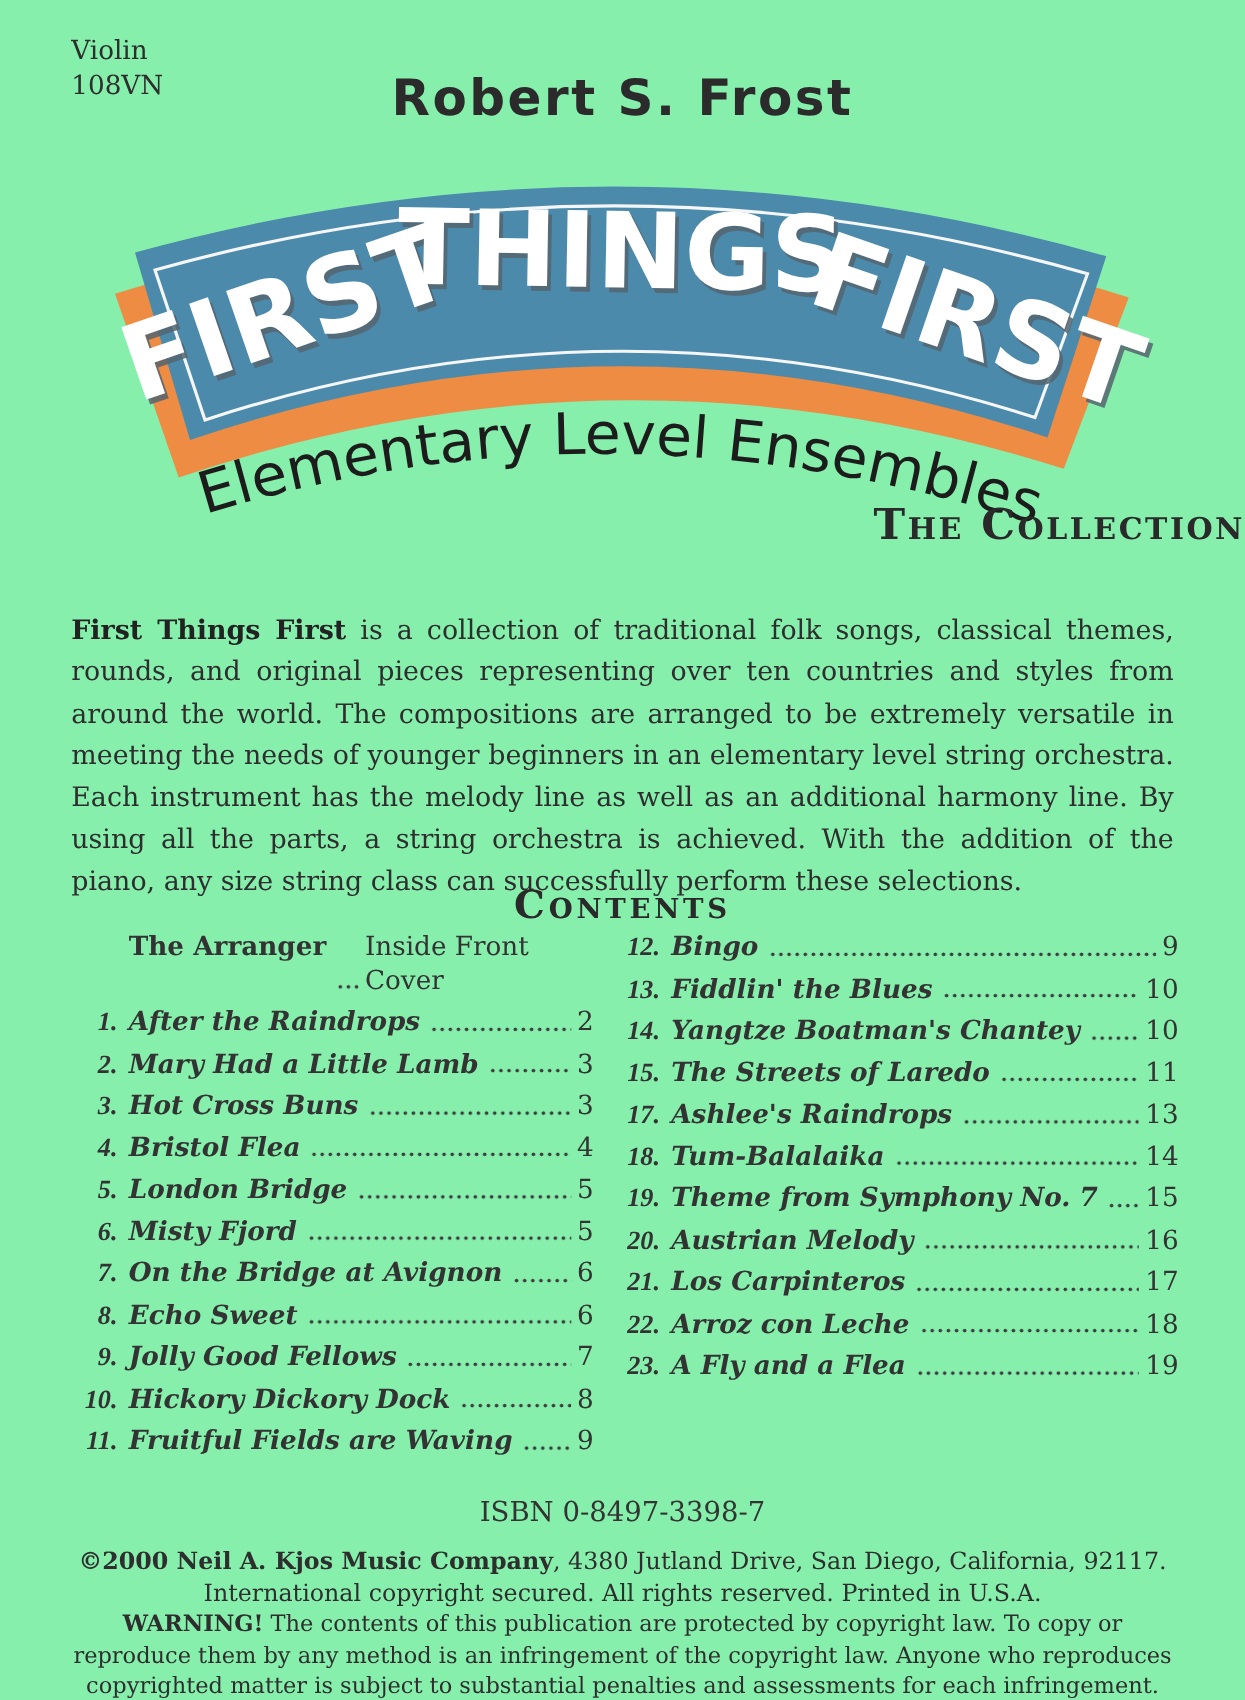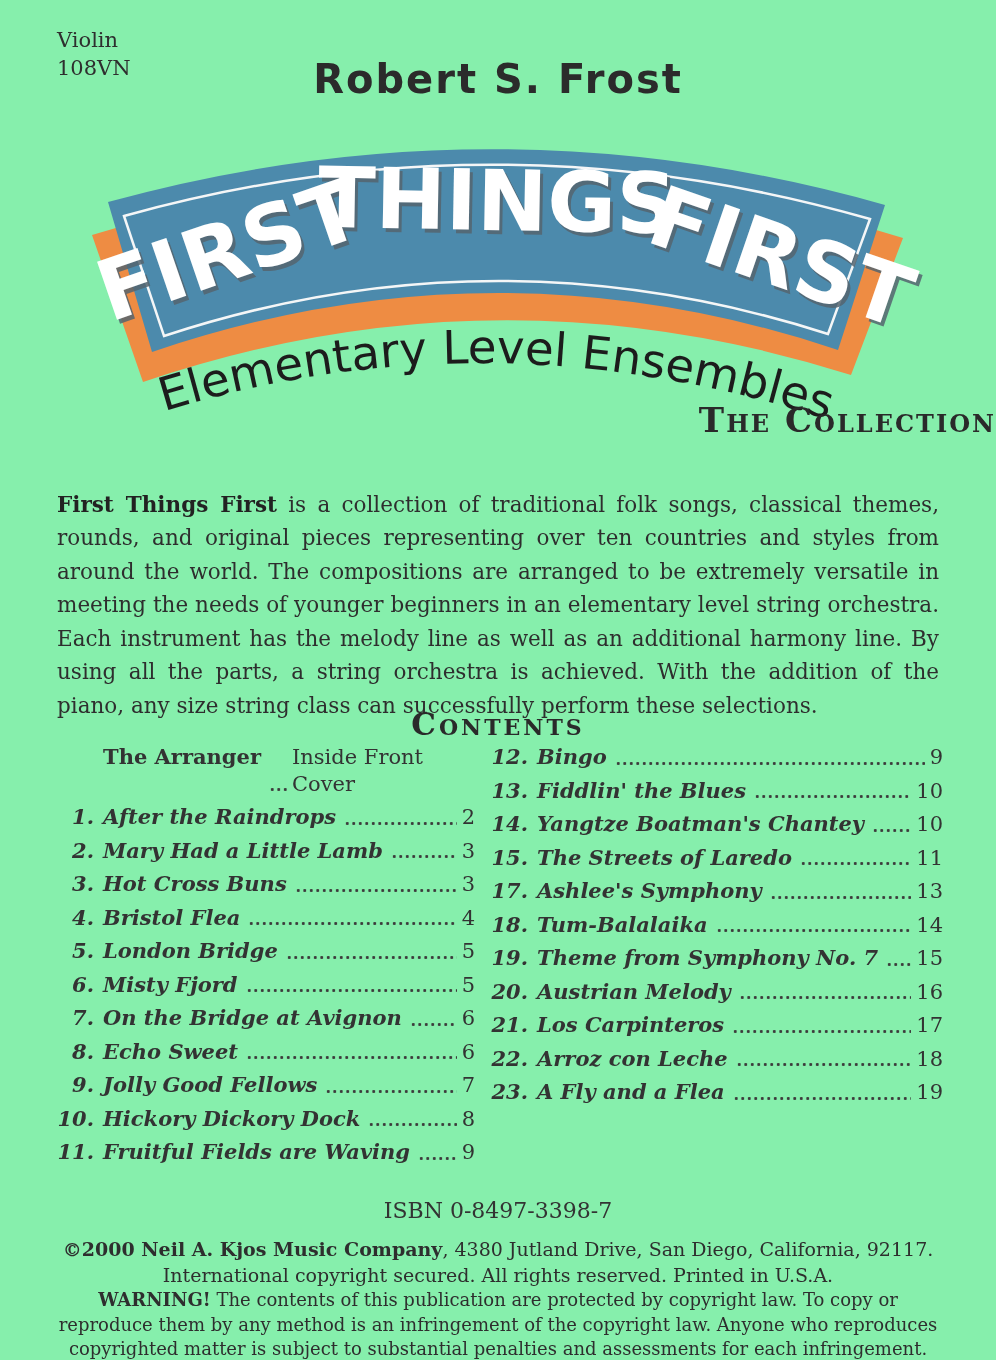--- a/index.html
+++ b/index.html
@@ -25,21 +25,21 @@
   .intro b{color:#222;}
 
   .contents-head{position:absolute;top:682px;left:0;width:100%;text-align:center;
                  font-variant:small-caps;font-weight:bold;font-size:31px;letter-spacing:3px;color:#2a2a2a;margin-top:24px;}
 
   .toc{position:absolute;top:744px;left:57px;width:886px;display:flex;}
   .toc-col{width:418px;}
   .toc-col.right{width:452px;margin-left:16px;}
   .toc-row{display:flex;align-items:flex-start;font-style:italic;font-weight:bold;
            font-size:21px;line-height:26.5px;margin-bottom:7px;color:#333;}
-  .toc-num{flex:none;width:37px;text-align:right;margin-right:9px;}
+  .toc-num{flex:none;width:37px;text-align:right;margin-right:9px;font-family:Liberation Serif, serif;}
   .toc-title{white-space:nowrap;}
   .toc-dots{flex:1;align-self:flex-end;height:7px;margin:0 5px 4px 8px;min-width:18px;
             background-image:radial-gradient(circle,#3c3c3c 1.25px,transparent 1.7px);
             background-size:6.5px 7px;background-repeat:repeat-x;background-position:left center;}
   .toc-page{font-style:normal;font-weight:normal;color:#333;}
   .toc-row.arranger .toc-title{font-style:normal;}
 
   .isbn{position:absolute;top:1198px;left:0;width:100%;text-align:center;font-size:22px;color:#333;}
   .publine{position:absolute;top:1238px;left:0;width:100%;text-align:center;font-size:19px;color:#2e2e2e;}
   .rights{position:absolute;top:1264px;left:0;width:100%;text-align:center;font-size:19px;color:#2e2e2e;}
@@ -181,21 +181,21 @@
           <span class="toc-page">10</span>
         </div>
         <div class="toc-row">
           <span class="toc-num">15.</span>
           <span class="toc-title">The Streets of Laredo</span>
           <span class="toc-dots"></span>
           <span class="toc-page">11</span>
         </div>
         <div class="toc-row">
           <span class="toc-num">17.</span>
-          <span class="toc-title">Ashlee's Symphony</span>
+          <span class="toc-title">Ashlee's Raindrops</span>
           <span class="toc-dots"></span>
           <span class="toc-page">13</span>
         </div>
         <div class="toc-row">
           <span class="toc-num">18.</span>
           <span class="toc-title">Tum-Balalaika</span>
           <span class="toc-dots"></span>
           <span class="toc-page">14</span>
         </div>
         <div class="toc-row">

